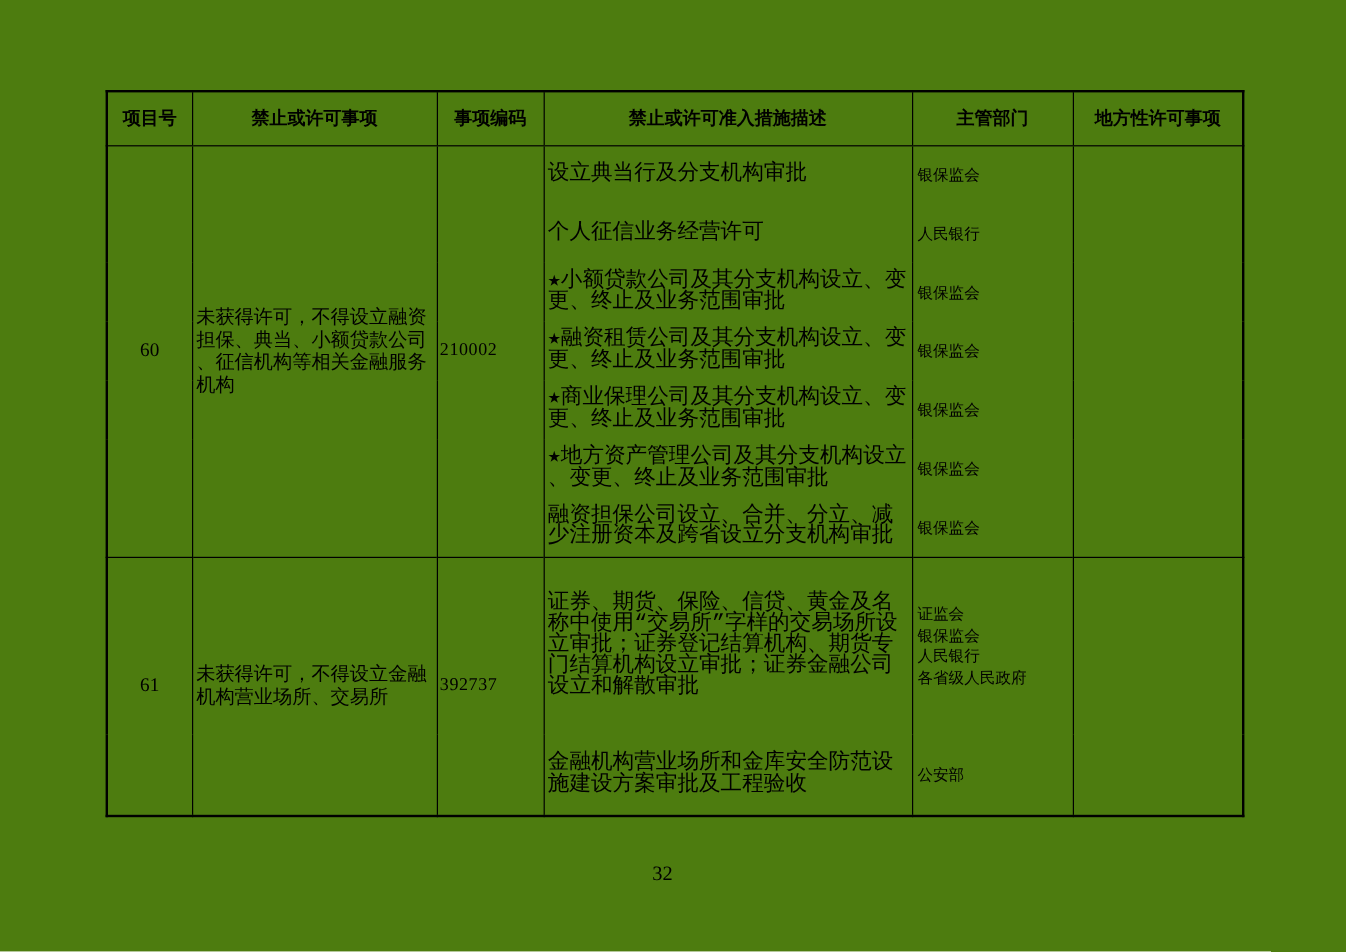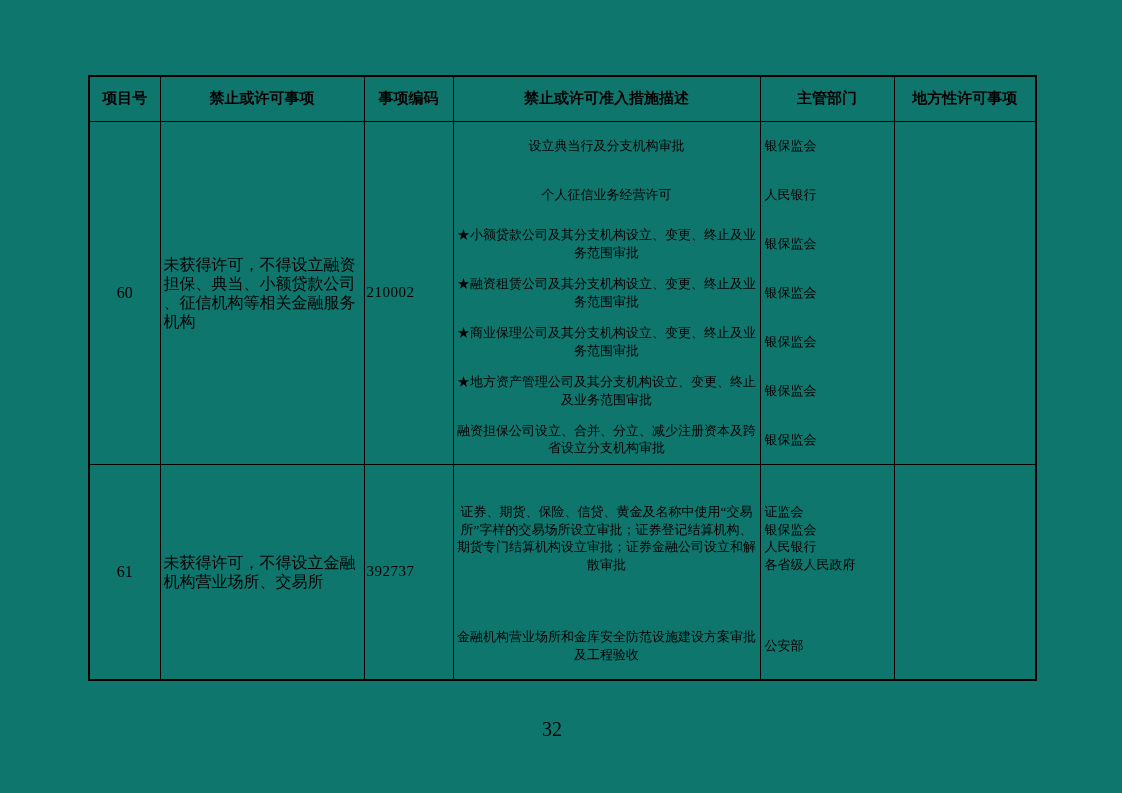--- a/index.html
+++ b/index.html
@@ -6,21 +6,21 @@
   html, body {
     margin: 0; padding: 0;
     width: 1122px; height: 793px;
     background: #ffffff;
     color: #000000;
     font-family: "Liberation Serif", "DejaVu Serif", serif;
   }
   .page {
     position: relative;
     width: 1122px; height: 793px;
-    background: #0f766e;
+    background: #4d7c0f;
     overflow: hidden;
   }
   table.doc-table {
     position: absolute;
     left: 88px; top: 75px;
     width: 947px;
     table-layout: fixed;
     border-collapse: collapse;
     border: 2px solid #000000;
   }
@@ -64,43 +64,44 @@
   }
   td.c-code {
     vertical-align: middle;
     font-size: 15px;
     padding-left: 2px;
     letter-spacing: 0.5px;
     text-align: left;
   }
   td.c-measure {
     vertical-align: middle;
-    font-size: 13px;
+    font-size: 18px;
     line-height: 17.5px;
     padding: 2px 3px;
-    text-align: center;
+    text-align: left;
     word-break: break-all;
     line-break: anywhere;
+    font-family: Liberation Mono, monospace;
   }
   td.c-dept {
     vertical-align: middle;
     font-size: 13px;
     line-height: 17.5px;
     padding: 2px 4px;
     text-align: left;
     margin-top: 35px;
   }
   td.c-local { vertical-align: middle; }
 
   .page-number {
     position: absolute;
     left: 0; right: 18px;
     top: 718px;
     text-align: center;
-    font-size: 20px;
+    font-size: 17px;
   }
 </style>
 </head>
 <body>
 
 <div class="page">
   <table class="doc-table">
     <colgroup>
       <col class="c1">
         <col class="c2">

